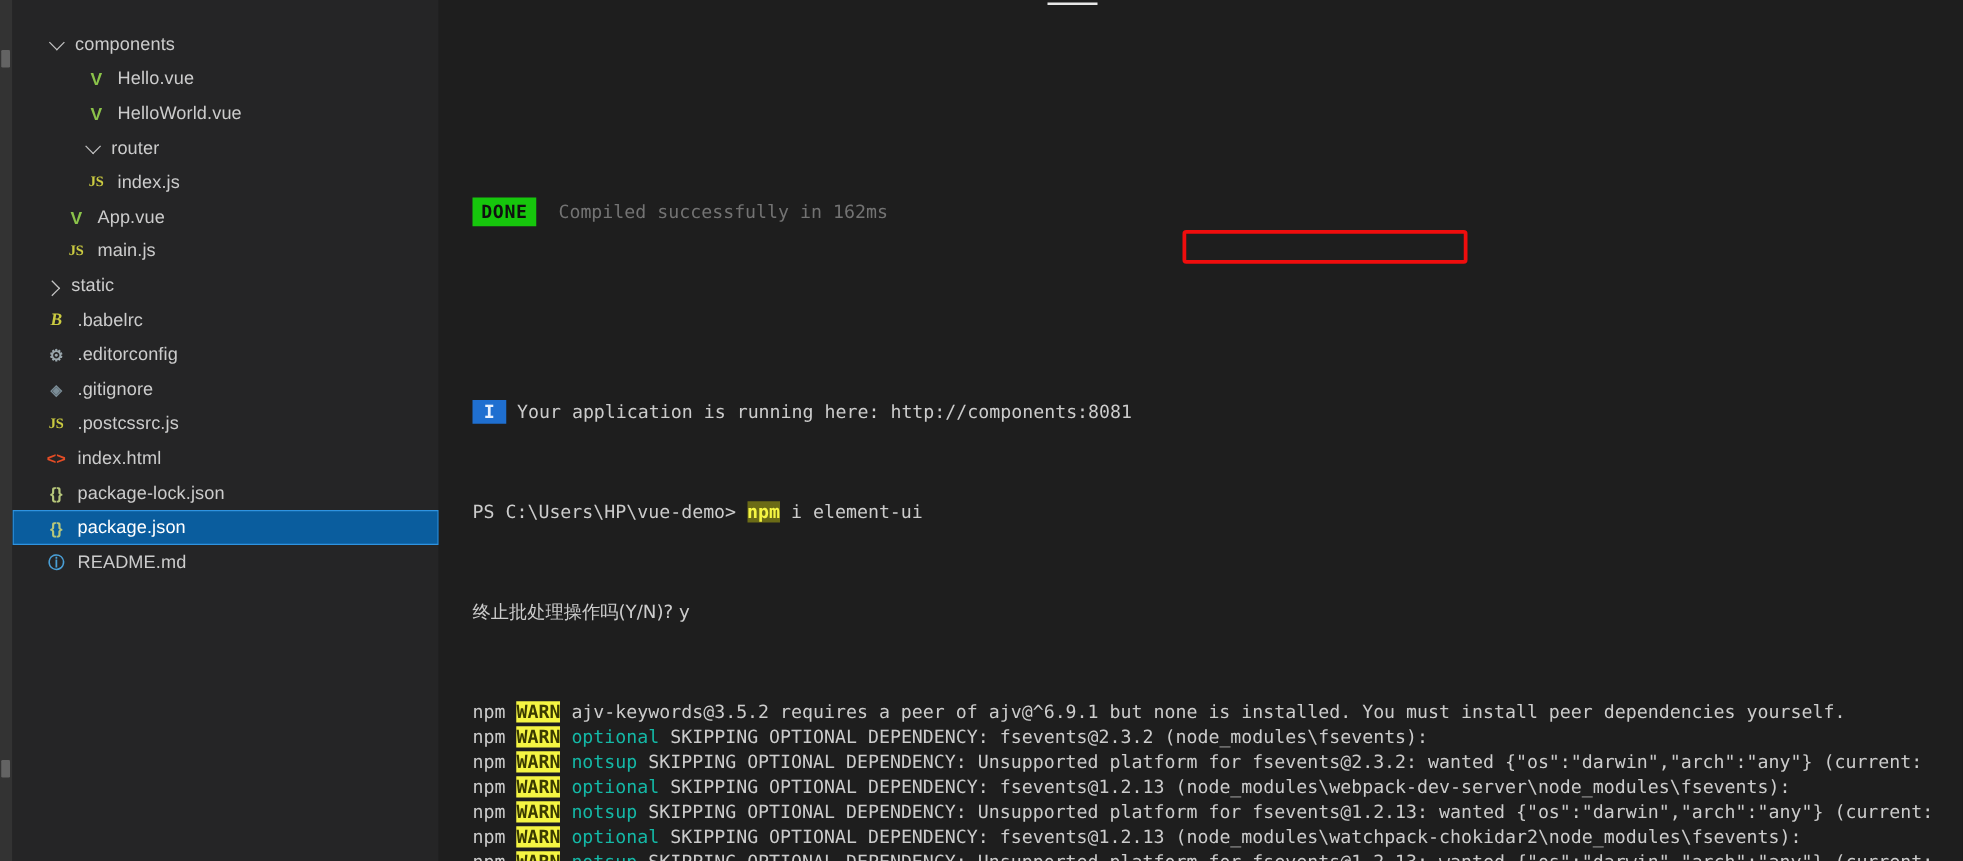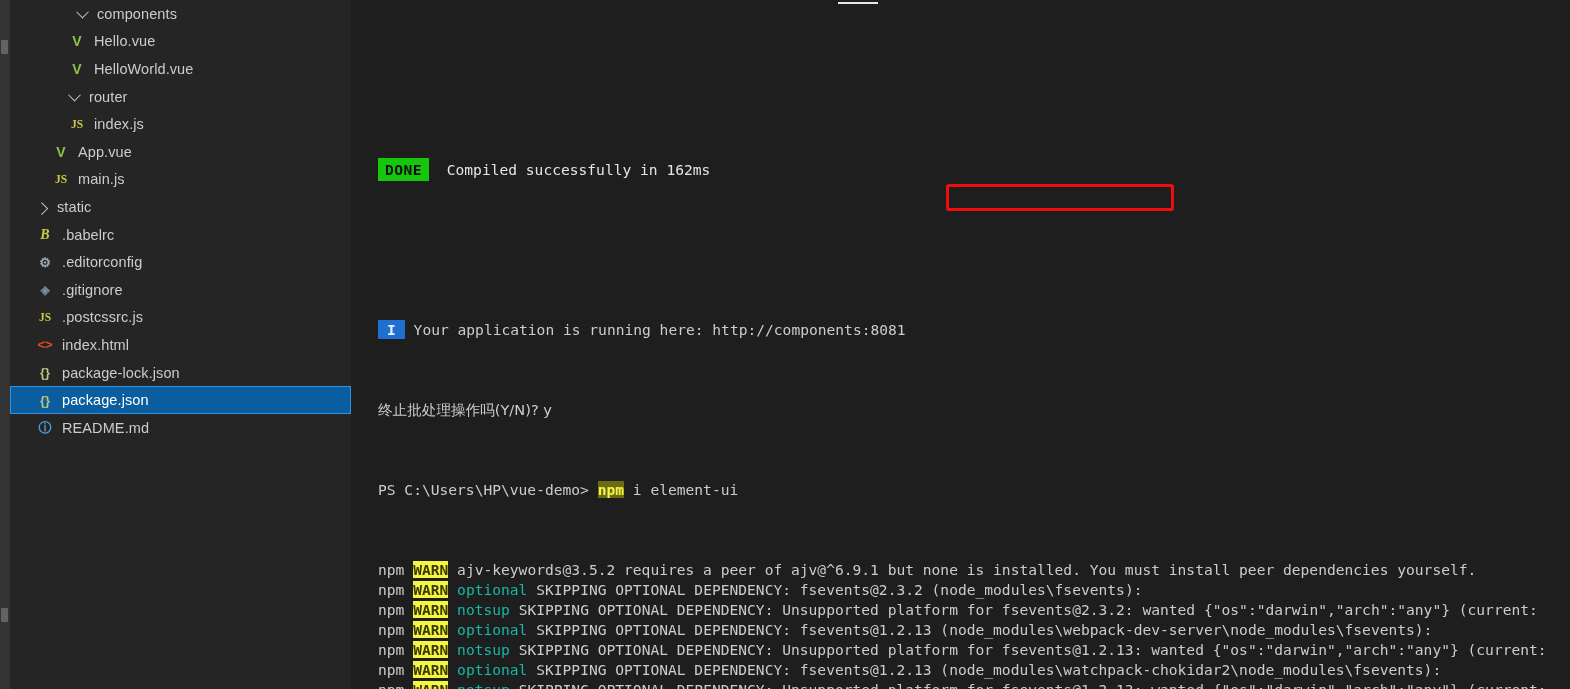--- a/index.html
+++ b/index.html
@@ -132,21 +132,21 @@
   .tline { height: 20px; white-space: pre; }
   .tline.blank { color: transparent; }
 
   .badge-done {
     background: #16c60c;
     color: #101010;
     padding: 3px 7px;
     font-weight: 700;
     letter-spacing: .5px;
   }
-  .g-green { color: #e5e5e5; margin-top: 24px; }
+  .g-green { color: #737373; margin-top: 24px; }
   .badge-info {
     background: #1f6fd0;
     color: #e8f1ff;
     padding: 1px 9px;
     font-weight: 700;
   }
   .warn-tag {
     background: #f5f543;
     color: #3a3a00;
     font-weight: 700;
@@ -172,21 +172,21 @@
 
 <div class="app">
 
   <div class="activity-bar">
     <div class="activity-glyph g1"></div>
     <div class="activity-glyph g2"></div>
   </div>
 
   <div class="explorer">
     <div class="tree" id="tree">
-        <div class="row" style="padding-left: 64px;">
+        <div class="row" style="padding-left: 27px; margin-top: 22px;">
           <span class="twisty">
             <span class="chev down"></span>
           </span>
           <span class="lbl">components</span>
         </div>
         <div class="row" style="padding-left: 56px;">
           <span class="ficon ic-vue">V</span>
           <span class="lbl">Hello.vue</span>
         </div>
         <div class="row" style="padding-left: 56px;">
@@ -256,23 +256,23 @@
     <div class="tab-underline"></div>
 
     <div class="term">
 
       <div class="tline"><span class="badge-done">DONE</span><span class="g-green">&nbsp; <span>Compiled successfully in 162ms</span></span></div>
 
       <div class="tline blank">&nbsp;</div>
 
       <div class="tline"><span class="badge-info">I</span><span> <span>Your application is running here: http://components:8081</span></span></div>
 
+      <div class="tline"><span>PS C:\Users\HP\vue-demo&gt;</span><span> </span><span class="npm-hl">npm</span><span> i element-ui</span></div>
+
       <div class="tline cn">终止批处理操作吗(Y/N)? y</div>
-
-      <div class="tline"><span>PS C:\Users\HP\vue-demo&gt;</span><span> </span><span class="npm-hl">npm</span><span> i element-ui</span></div>
 
       <div id="warn-lines"><div class="tline"><span>npm </span><span class="warn-tag">WARN</span> <span>ajv-keywords@3.5.2 requires a peer of ajv@^6.9.1 but none is installed. You must install peer dependencies yourself.</span></div><div class="tline"><span>npm </span><span class="warn-tag">WARN</span> <span class="magenta">optional</span> <span>SKIPPING OPTIONAL DEPENDENCY: fsevents@2.3.2 (node_modules\fsevents):</span></div><div class="tline"><span>npm </span><span class="warn-tag">WARN</span> <span class="magenta">notsup</span> <span>SKIPPING OPTIONAL DEPENDENCY: Unsupported platform for fsevents@2.3.2: wanted {"os":"darwin","arch":"any"} (current:</span></div><div class="tline"><span>npm </span><span class="warn-tag">WARN</span> <span class="magenta">optional</span> <span>SKIPPING OPTIONAL DEPENDENCY: fsevents@1.2.13 (node_modules\webpack-dev-server\node_modules\fsevents):</span></div><div class="tline"><span>npm </span><span class="warn-tag">WARN</span> <span class="magenta">notsup</span> <span>SKIPPING OPTIONAL DEPENDENCY: Unsupported platform for fsevents@1.2.13: wanted {"os":"darwin","arch":"any"} (current:</span></div><div class="tline"><span>npm </span><span class="warn-tag">WARN</span> <span class="magenta">optional</span> <span>SKIPPING OPTIONAL DEPENDENCY: fsevents@1.2.13 (node_modules\watchpack-chokidar2\node_modules\fsevents):</span></div><div class="tline"><span>npm </span><span class="warn-tag">WARN</span> <span class="magenta">notsup</span> <span>SKIPPING OPTIONAL DEPENDENCY: Unsupported platform for fsevents@1.2.13: wanted {"os":"darwin","arch":"any"} (current:</span></div></div>
 
       
 
       
       
 
       
 

